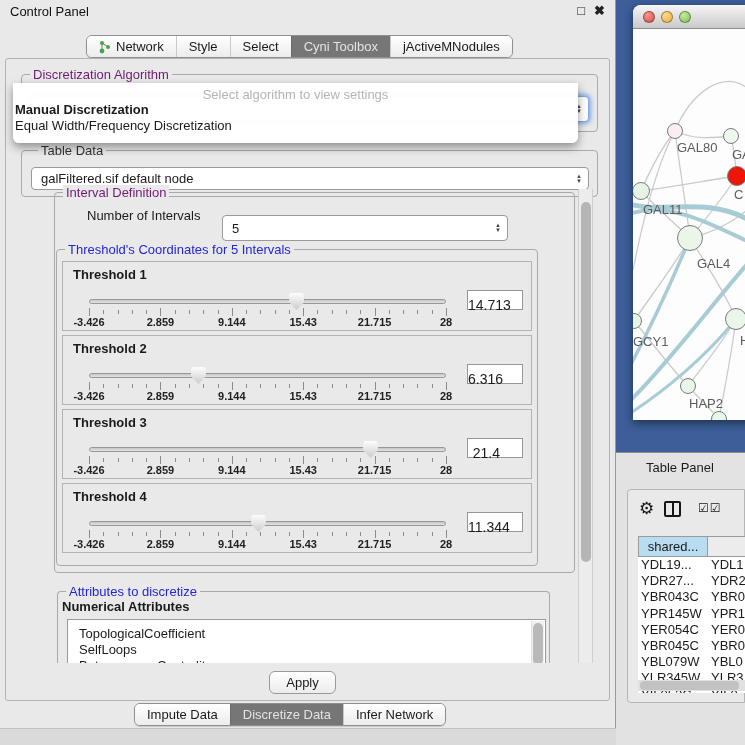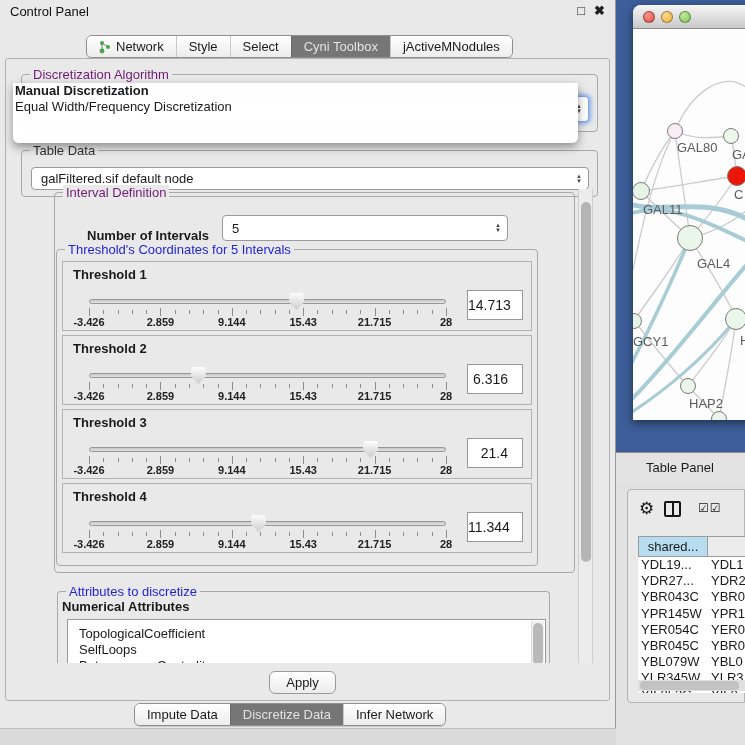--- a/index.html
+++ b/index.html
@@ -21,21 +21,21 @@
   .tab:first-child { border-left:none; }
   .tab.selected { background:#767676; color:#e3e3e3; border-left-color:#6a6a6a; }
 
   .main-rect { position:absolute; left:5px; top:58px; width:605px; height:643px; border:1px solid #b3b3b3; border-radius:3px; background:#e9e9e9; }
   .bottom-strip { position:absolute; left:0; top:728px; width:616px; height:17px; background:#dadada; border-top:1px solid #c2c2c2; }
 
   .group { position:absolute; border:1px solid #a9a9a9; border-radius:4px; }
   .glabel { position:absolute; top:-8px; left:8px; background:#e9e9e9; padding:0 3px; font-size:13px; white-space:nowrap; }
   .glabel.green { color:#701a75; }
   .glabel.blue  { color:#2424d8; }
-  .glabel.dark  { color:#333; }
+  .glabel.dark  { color:#333;margin-left:8px; }
 
   .combo { position:absolute; background:#fff; border:1px solid #9a9a9a; border-radius:4px; display:flex; align-items:center; padding-left:9px; }
   .combo .arrows { position:absolute; right:6px; top:50%; transform:translateY(-50%); display:flex; flex-direction:column; align-items:center; font-size:6px; line-height:5px; color:#444; }
   .combo.focused { border-color:#7fa8e0; box-shadow:0 0 4px 2px rgba(100,150,230,.75); }
 
   
   #algo-popup { position:absolute; left:13px; top:83px; width:565px; height:60px; background:rgba(255,255,255,.97); border-radius:0 0 6px 6px; box-shadow:0 4px 10px rgba(0,0,0,.4); z-index:60; }
   #algo-popup .hint { text-align:center; color:#b4b4b4; padding-top:4px; height:19px; }
   #algo-popup .opt  { padding:0 2px; height:16px; line-height:16px; white-space:nowrap; }
   #algo-popup .opt.bold { font-weight:bold; }
@@ -45,21 +45,21 @@
   .th-panel { position:relative; height:70px; margin-bottom:4px; border:1px solid #b3b3b3; background:#e9e9e9; }
   .th-label { position:absolute; left:10px; top:5px; font-weight:bold; }
   .slider { position:absolute; left:26px; top:37px; width:357px; height:30px; }
   .track { position:absolute; left:0; right:0; top:0; height:5px; border:1px solid #979797; border-radius:3px; background:linear-gradient(#c7c7c7,#e2e2e2); }
   .thumb { position:absolute; top:-6px; width:15px; height:17px; margin-left:-8px; background:linear-gradient(#fdfdfd,#cccccc); clip-path:polygon(10% 0,90% 0,100% 14%,100% 55%,50% 100%,0 55%,0 14%); filter:drop-shadow(0 1px 1px rgba(0,0,0,.4)); z-index:2; }
   .ticks { position:absolute; left:0; right:0; top:9px; height:9px; }
   .ticks i { position:absolute; border-left:1px solid #8c8c8c; top:2px; height:4px; }
   .ticks i.major { top:0; height:8px; }
   .scale { position:absolute; left:0; right:0; top:17px; height:12px; }
   .scale b { position:absolute; transform:translateX(-50%); font-size:11px; color:#222; white-space:nowrap; }
-  .valbox { position:absolute; right:8px; top:28px; width:56px; height:30px; background:#fff; border:1px solid #979797; font-size:14px; text-align:right; line-height:28px; padding-right:14px; }
+  .valbox { position:absolute; right:8px; top:28px; width:56px; height:20px; background:#fff; border:1px solid #979797; font-size:14px; text-align:right; line-height:28px; padding-right:22px; }
 
   
   #attr-list { position:absolute; left:67px; top:619px; width:479px; height:53px; background:#fff; border:1px solid #9a9a9a; padding-top:6px; overflow:hidden; }
   .attr-item { padding-left:11px; height:16px; line-height:16px; }
   #attr-scroll-track { position:absolute; right:1px; top:1px; bottom:1px; width:13px; background:#f1f1f1; border-left:1px solid #ddd; }
   #attr-scroll-thumb { position:absolute; right:1px; top:2px; width:10px; height:42px; background:#b9b9b9; border-radius:5px; }
 
   .apply-row { position:absolute; left:7px; top:663px; width:601px; height:37px; background:#e9e9e9; z-index:5; }
   #apply-btn { position:absolute; left:269px; top:671px; width:67px; height:23px; background:linear-gradient(#ffffff,#ececec); border:1px solid #9a9a9a; border-radius:6px; text-align:center; line-height:21px; z-index:6; }
 
@@ -144,39 +144,40 @@
       <span class="glabel green">Discretization Algorithm</span>
       <div class="combo focused" style="left:9px; top:21px; width:558px; height:26px;">
         <span class="arrows">
           <span>▲</span>
             <span>▼</span>
         </span>
       </div>
     </div>
 
     <div id="algo-popup">
+      <div class="hint">Select algorithm to view settings</div>
       <div class="opt bold">Manual Discretization</div>
       <div class="opt">Equal Width/Frequency Discretization</div>
     </div>
 
     <div class="group" style="left:21px; top:150px; width:577px; height:47px;">
       <span class="glabel dark">Table Data</span>
       <div class="combo" style="left:9px; top:16px; width:558px; height:23px;">
         <span>galFiltered.sif default node</span>
         <span class="arrows">
           <span>▲</span>
             <span>▼</span>
         </span>
       </div>
     </div>
 
     <div class="group" style="left:54px; top:192px; width:521px; height:381px;">
       <span class="glabel green">Interval Definition</span>
     </div>
-    <div style="position:absolute; left:87px; top:228px; font-weight:bold;">Number of Intervals</div>
+    <div style="position:absolute; left:87px; top:208px; font-weight:normal;">Number of Intervals</div>
     <div class="combo" style="left:222px; top:215px; width:286px; height:26px;">
       <span>5</span>
       <span class="arrows">
         <span>▲</span>
           <span>▼</span>
       </span>
     </div>
 
     <div class="group" style="left:56px; top:249px; width:482px; height:317px;">
       <span class="glabel blue">Threshold's Coordinates for 5 Intervals</span>

